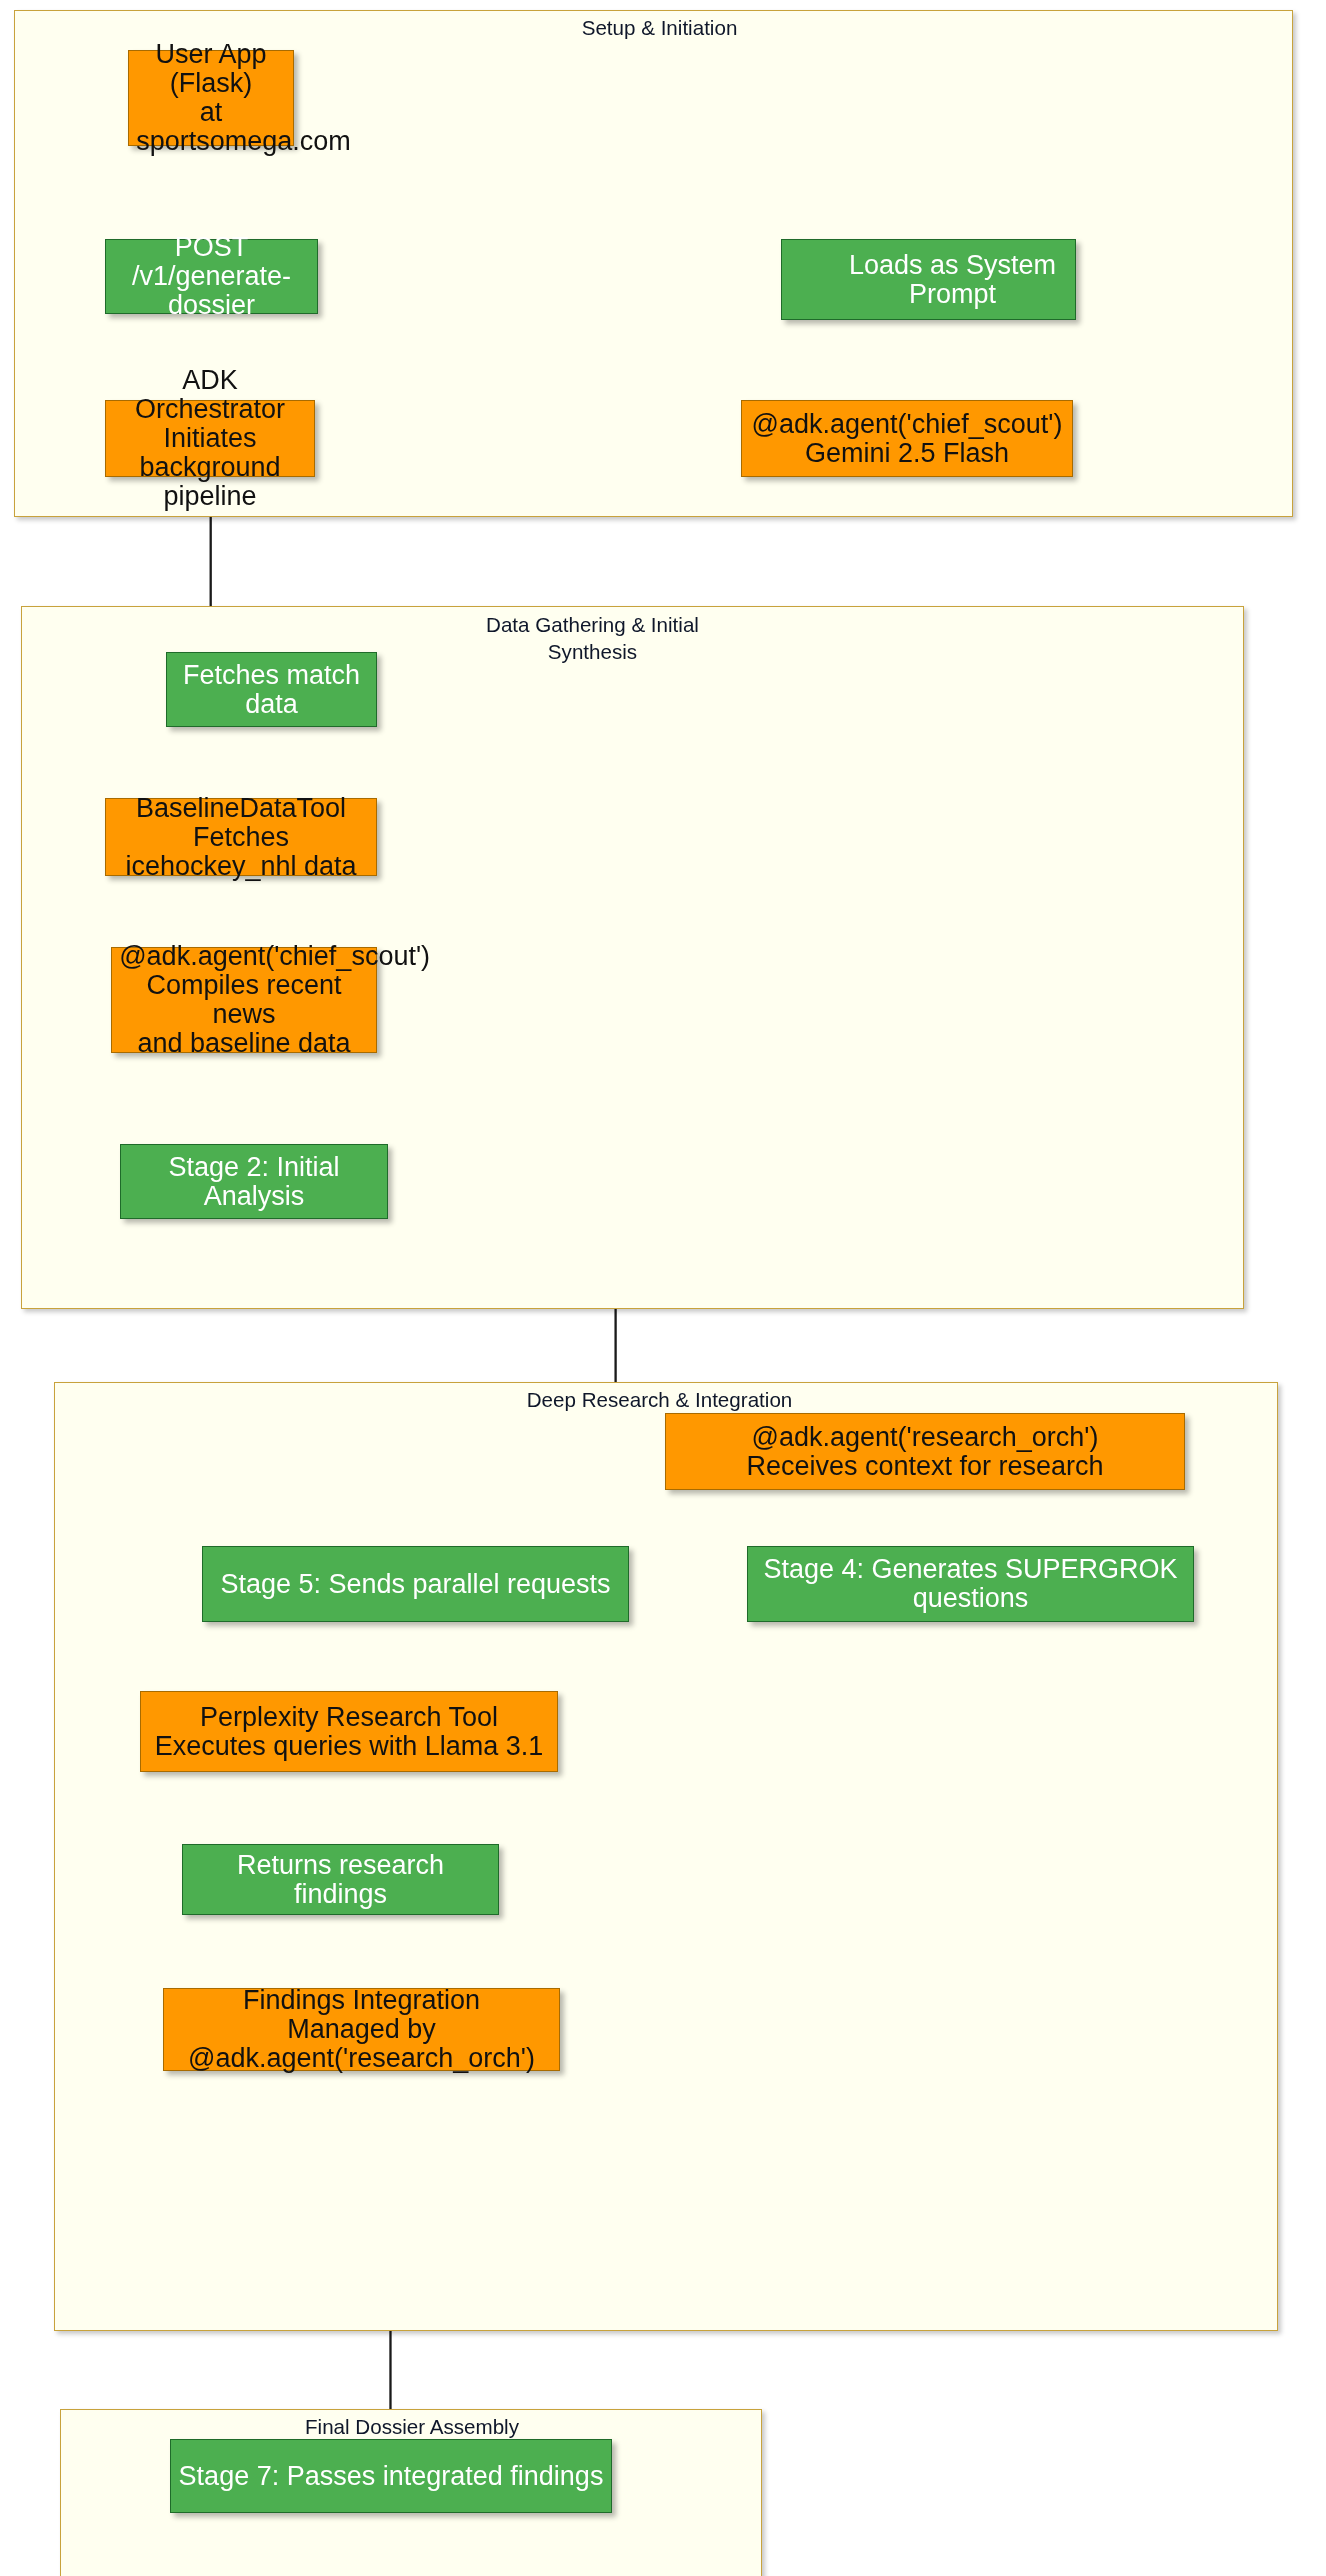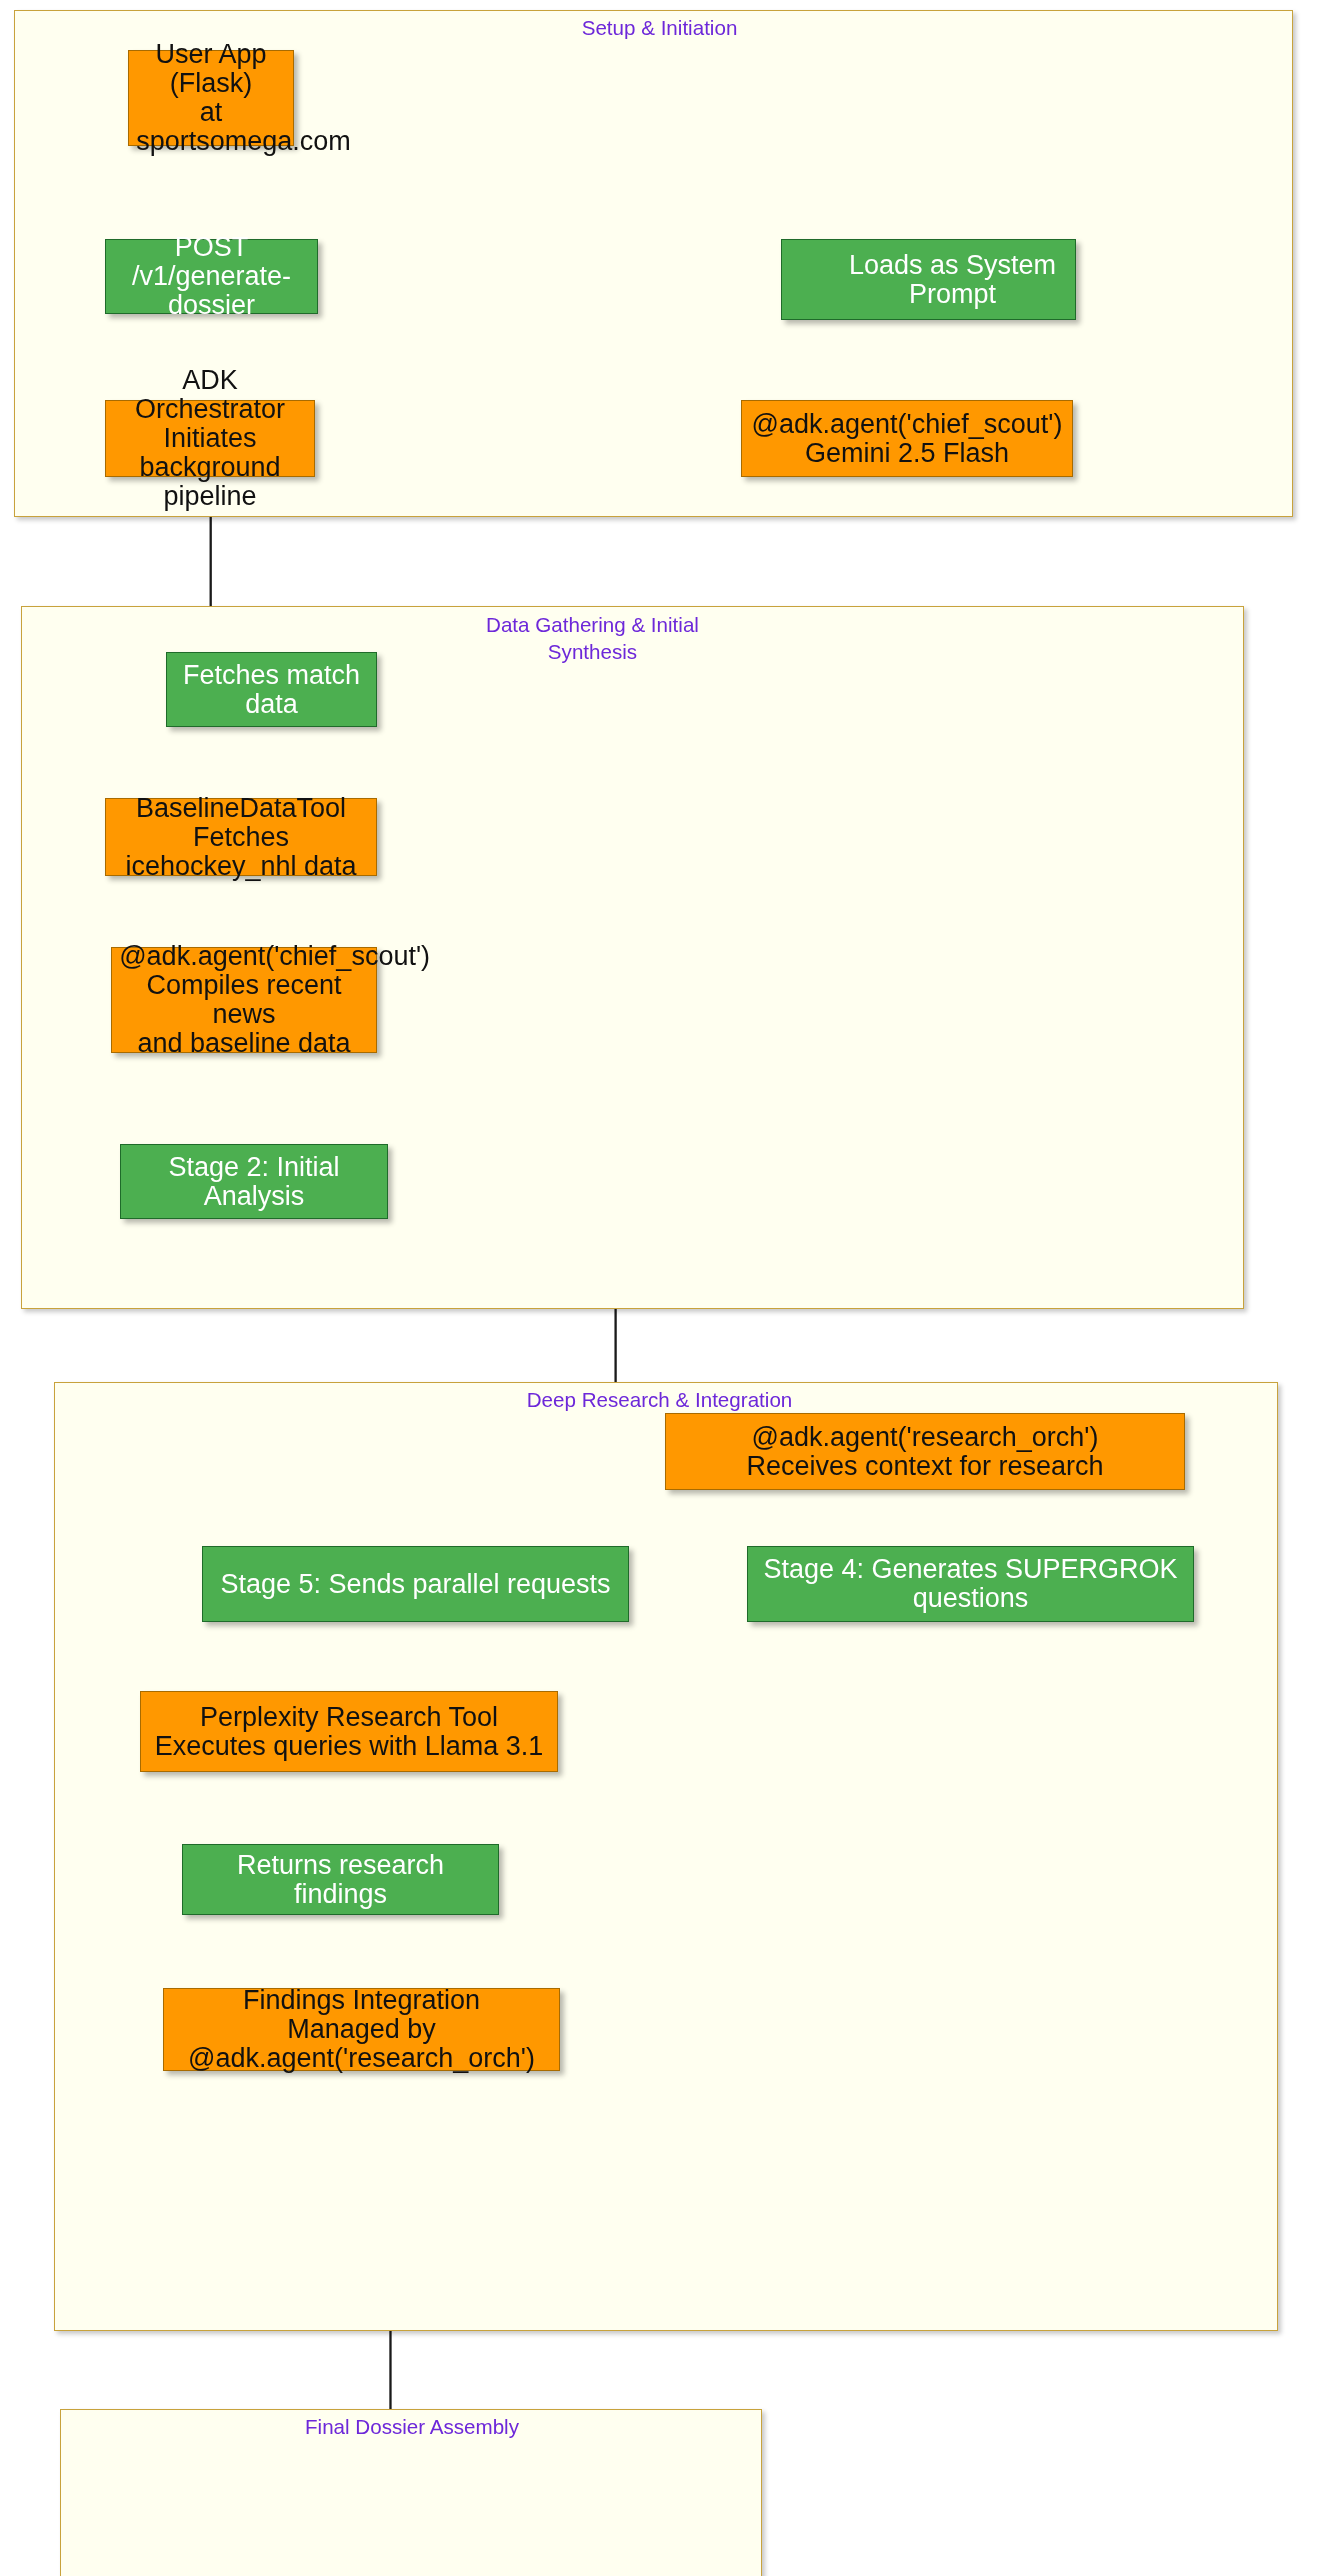--- a/index.html
+++ b/index.html
@@ -3,21 +3,21 @@
 <meta charset="utf-8">
 <style>
   html,body{margin:0;padding:0;background:#ffffff;}
   body{font-family:"Liberation Sans", sans-serif;}
   #stage{position:relative;width:1326px;height:3956px;background:#ffffff;overflow:hidden;}
   svg.layer{position:absolute;left:0;top:0;width:1326px;height:3956px;overflow:visible;}
 
   
   .cluster{position:absolute;background:#FFFFF0;border:1.5px solid #C8A23C;
            box-shadow:3.1px 3.1px 4.6px rgba(0,0,0,.22);box-sizing:border-box;}
-  .cluster-title{position:absolute;color:#6d28d9;font-size:20.6px;line-height:27px;
+  .cluster-title{position:absolute;color:#0f172a;font-size:20.6px;line-height:27px;
                  text-align:center;white-space:normal;}
 
   
   .node{position:absolute;box-sizing:border-box;display:flex;align-items:center;
         justify-content:center;text-align:center;box-shadow:3.6px 3.6px 5.2px rgba(0,0,0,.28);}
   .node span{display:block;width:100%;padding:0 7.2px;box-sizing:border-box;}
   .n-orange{background:#FF9800;border:1.5px solid #A86B00;color:#111111;}
   .n-green {background:#4CAF50;border:1.5px solid #1F6B2A;color:#FFFFFF;}
   .t40{font-size:27px;line-height:29px;}
 </style>
@@ -145,15 +145,18 @@
 
   <div class="node n-orange t40" style="left:163px;top:1988px;width:397px;height:83px;">
     <span style="white-space:pre-line;">Findings Integration
 Managed by
 @adk.agent('research_orch')</span>
   </div>
 
   <div class="cluster" style="left:60px;top:2409px;width:702px;height:1496px;"></div>
   <div class="cluster-title" style="left:242px;top:2413px;width:340px;">Final Dossier Assembly</div>
 
+  <div class="node n-green t40" style="left:170px;top:2439px;width:442px;height:74px;">
+    <span>Stage 7: Passes integrated findings</span>
+  </div>
 
 </div>
 
 
 </body></html>

